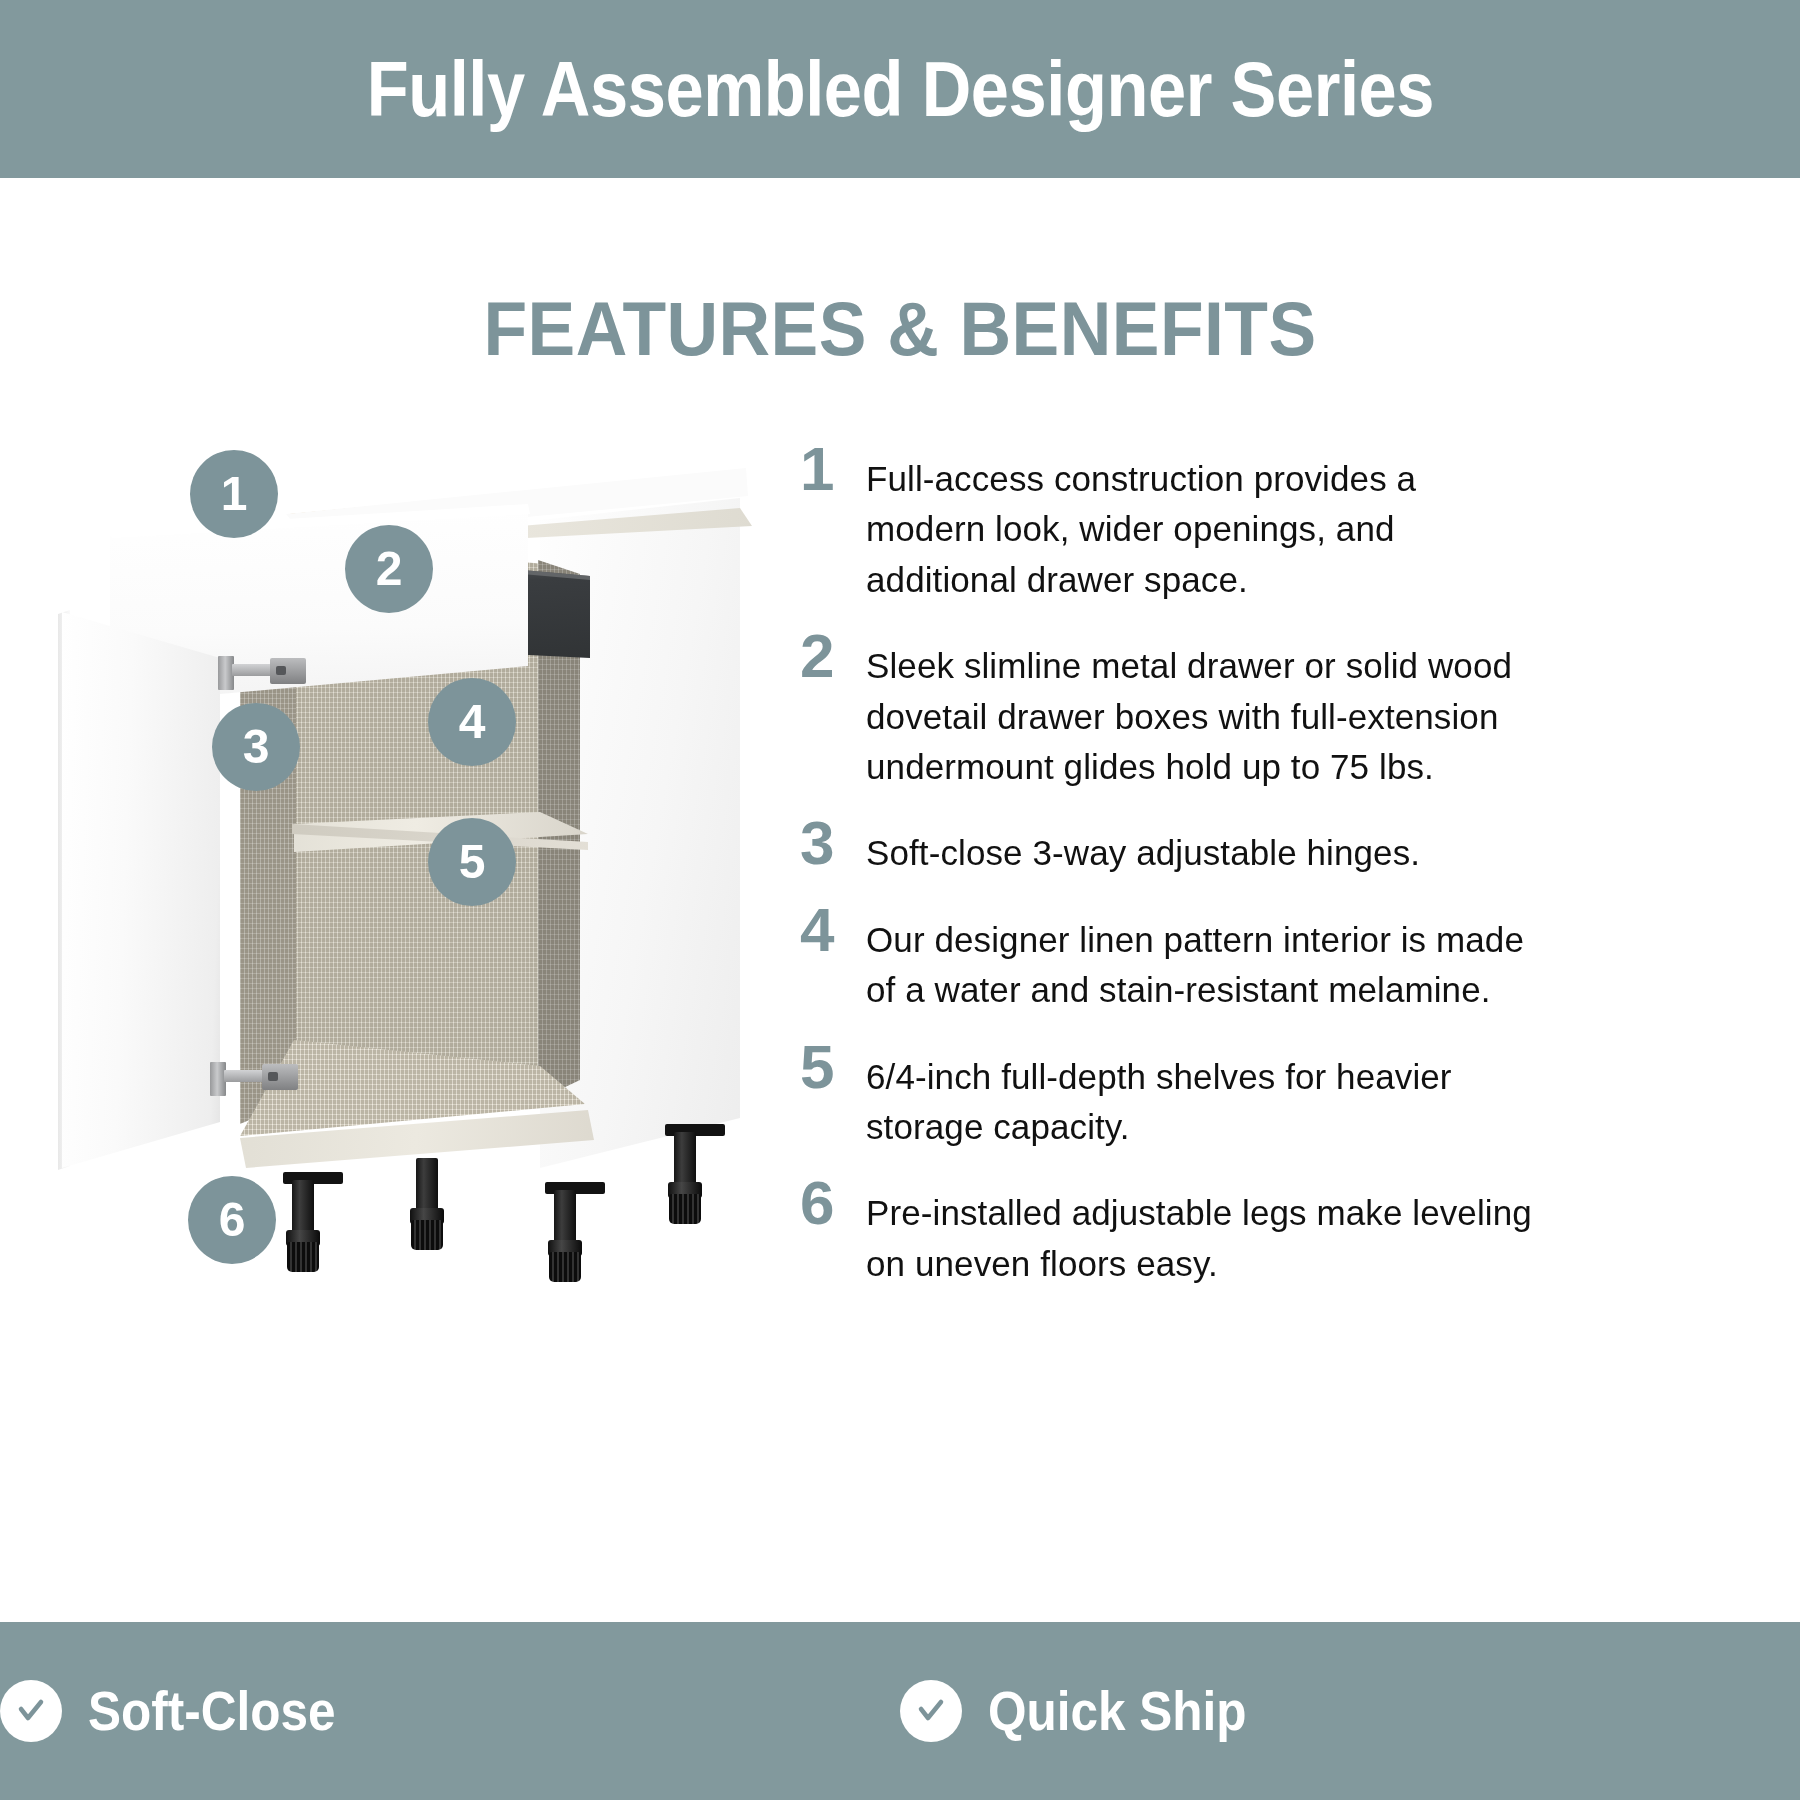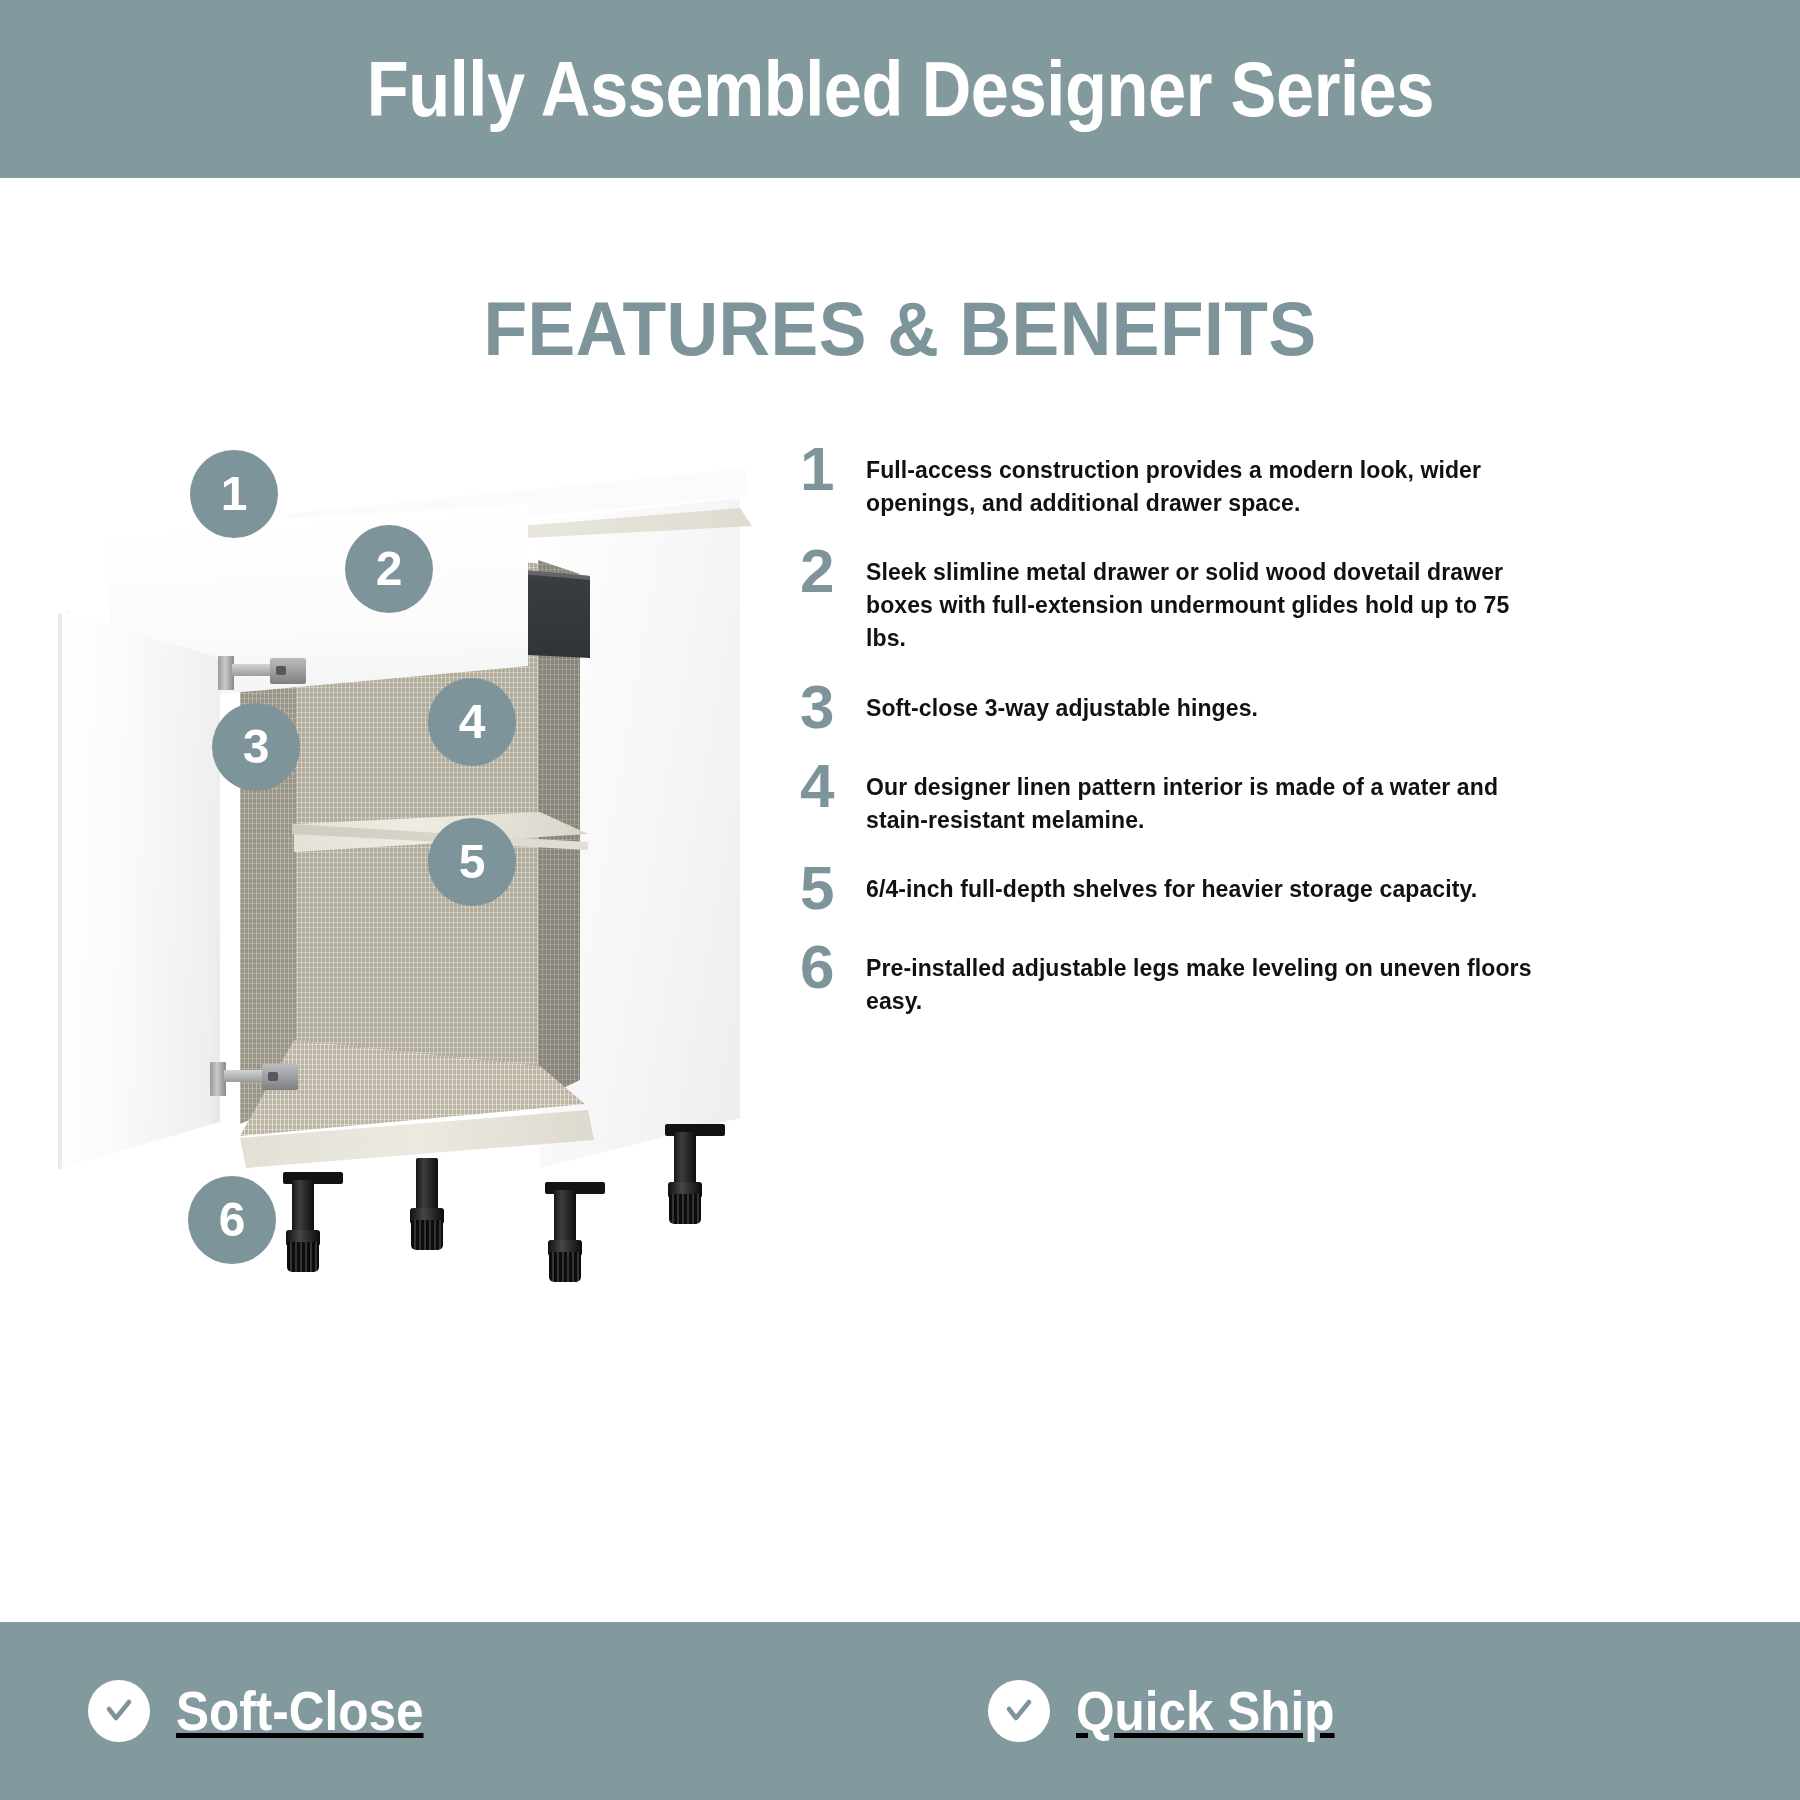--- a/index.html
+++ b/index.html
@@ -331,45 +331,43 @@
     font-family: "Liberation Sans", sans-serif;
     font-weight: bold;
     font-size: 62px;
     line-height: 0.92;
     text-align: left;
   }
   .feature-text {
     flex: 1 1 auto;
     color: #111111;
     font-family: "Liberation Sans", sans-serif;
-    font-weight: 700;
-    font-size: 23px;
+    font-weight: 400;
+    font-size: 35px;
     line-height: 1.44;
     padding-top: 14px;
     letter-spacing: 0.1px;
   }
 
   
   .footer-bar {
     position: absolute;
     left: 0; top: 1622px;
     width: 1800px;
     height: 178px;
     background: #82999d;
     display: flex;
     align-items: center;
   }
   .footer-item {
     flex: 1 1 0;
     display: flex;
     align-items: center;
     justify-content: flex-start;
-    padding-left: 88px;
     box-sizing: border-box;
-    text-decoration: underline;
   }
   .check-circle {
     flex: 0 0 auto;
     width: 62px; height: 62px;
     border-radius: 50%;
     background: #ffffff;
     display: flex;
     align-items: center;
     justify-content: center;
     margin-right: 26px;

